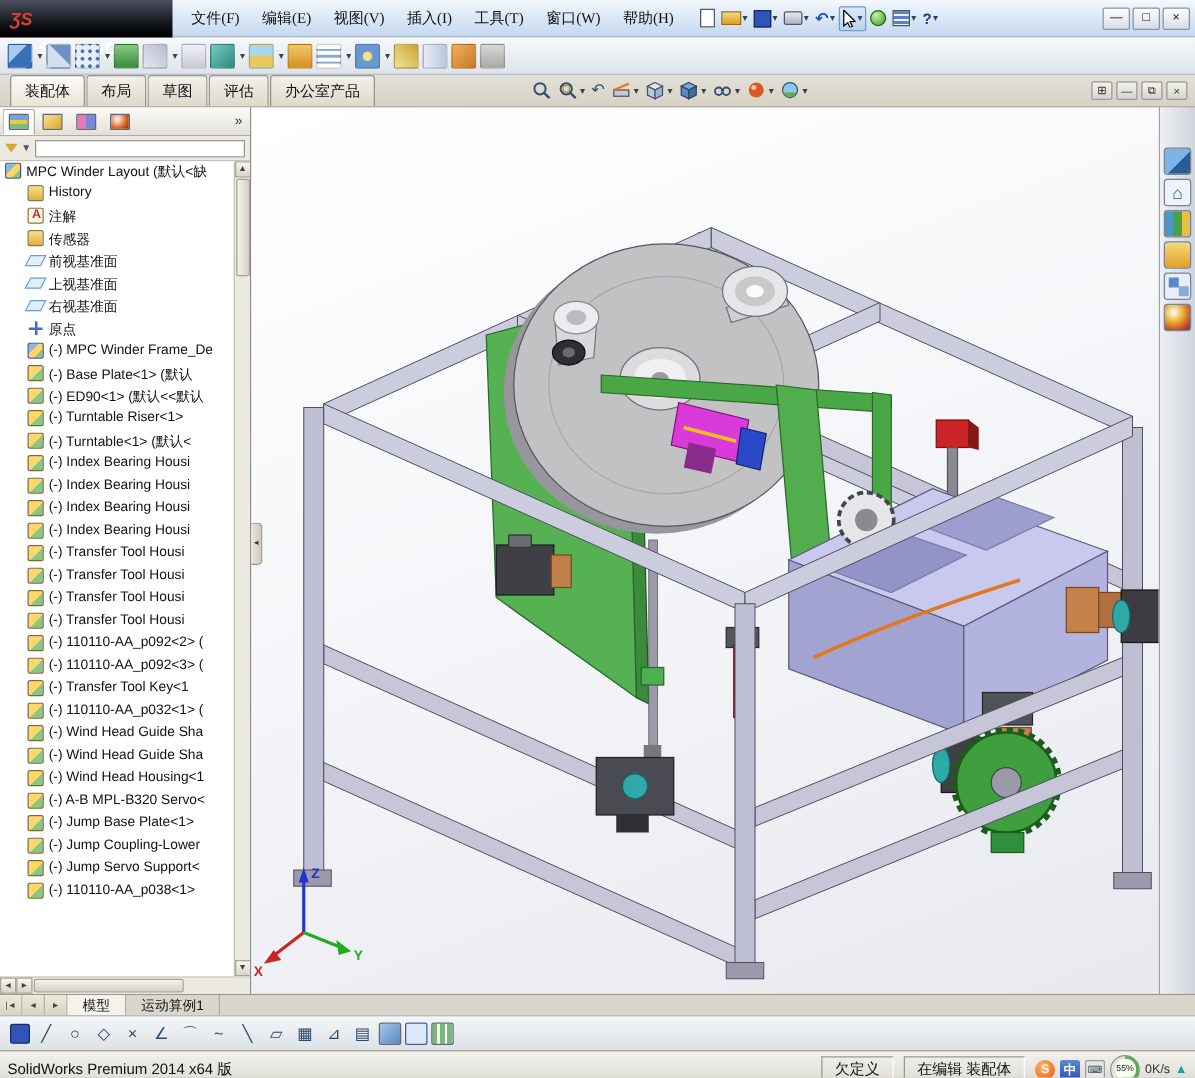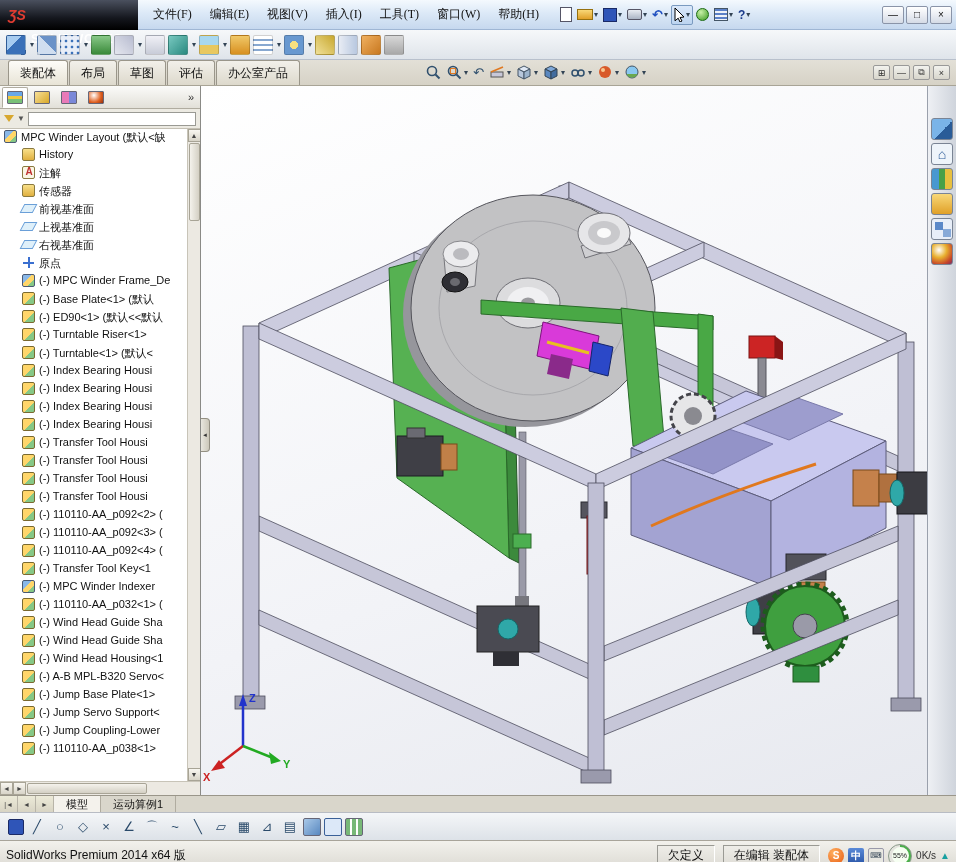--- a/index.html
+++ b/index.html
@@ -389,31 +389,23 @@
       <div class="trow">
           <span class="tic ic-part"></span>
           <span class="tlb">(-) 110110-AA_p092&lt;2&gt; (</span>
         </div>
       <div class="trow">
           <span class="tic ic-part"></span>
           <span class="tlb">(-) 110110-AA_p092&lt;3&gt; (</span>
         </div>
       <div class="trow">
           <span class="tic ic-part"></span>
-          <span class="tlb">(-) 110110-AA_p092&lt;4&gt; (</span>
-        </div>
-      <div class="trow">
-          <span class="tic ic-part"></span>
           <span class="tlb">(-) Transfer Tool Key&lt;1</span>
         </div>
       <div class="trow">
-          <span class="tic ic-assembly"></span>
-          <span class="tlb">(-) MPC Winder Indexer</span>
-        </div>
-      <div class="trow">
           <span class="tic ic-part"></span>
           <span class="tlb">(-) 110110-AA_p032&lt;1&gt; (</span>
         </div>
       <div class="trow">
           <span class="tic ic-part"></span>
           <span class="tlb">(-) Wind Head Guide Sha</span>
         </div>
       <div class="trow">
           <span class="tic ic-part"></span>
           <span class="tlb">(-) Wind Head Guide Sha</span>
@@ -425,25 +417,25 @@
       <div class="trow">
           <span class="tic ic-part"></span>
           <span class="tlb">(-) A-B MPL-B320 Servo&lt;</span>
         </div>
       <div class="trow">
           <span class="tic ic-part"></span>
           <span class="tlb">(-) Jump Base Plate&lt;1&gt;</span>
         </div>
       <div class="trow">
           <span class="tic ic-part"></span>
+          <span class="tlb">(-) Jump Coupling-Lower</span>
+        </div>
+      <div class="trow">
+          <span class="tic ic-part"></span>
           <span class="tlb">(-) Jump Servo Support&lt;</span>
-        </div>
-      <div class="trow">
-          <span class="tic ic-part"></span>
-          <span class="tlb">(-) Jump Coupling-Lower</span>
         </div>
       <div class="trow">
           <span class="tic ic-part"></span>
           <span class="tlb">(-) 110110-AA_p038&lt;1&gt;</span>
         </div>
       <div class="vsb">
         <span class="vsb-btn gi" data-glyph="▲"></span>
         <span class="vsb-thumb"></span>
         <span class="vsb-btn gi" data-glyph="▼"></span>
       </div>

